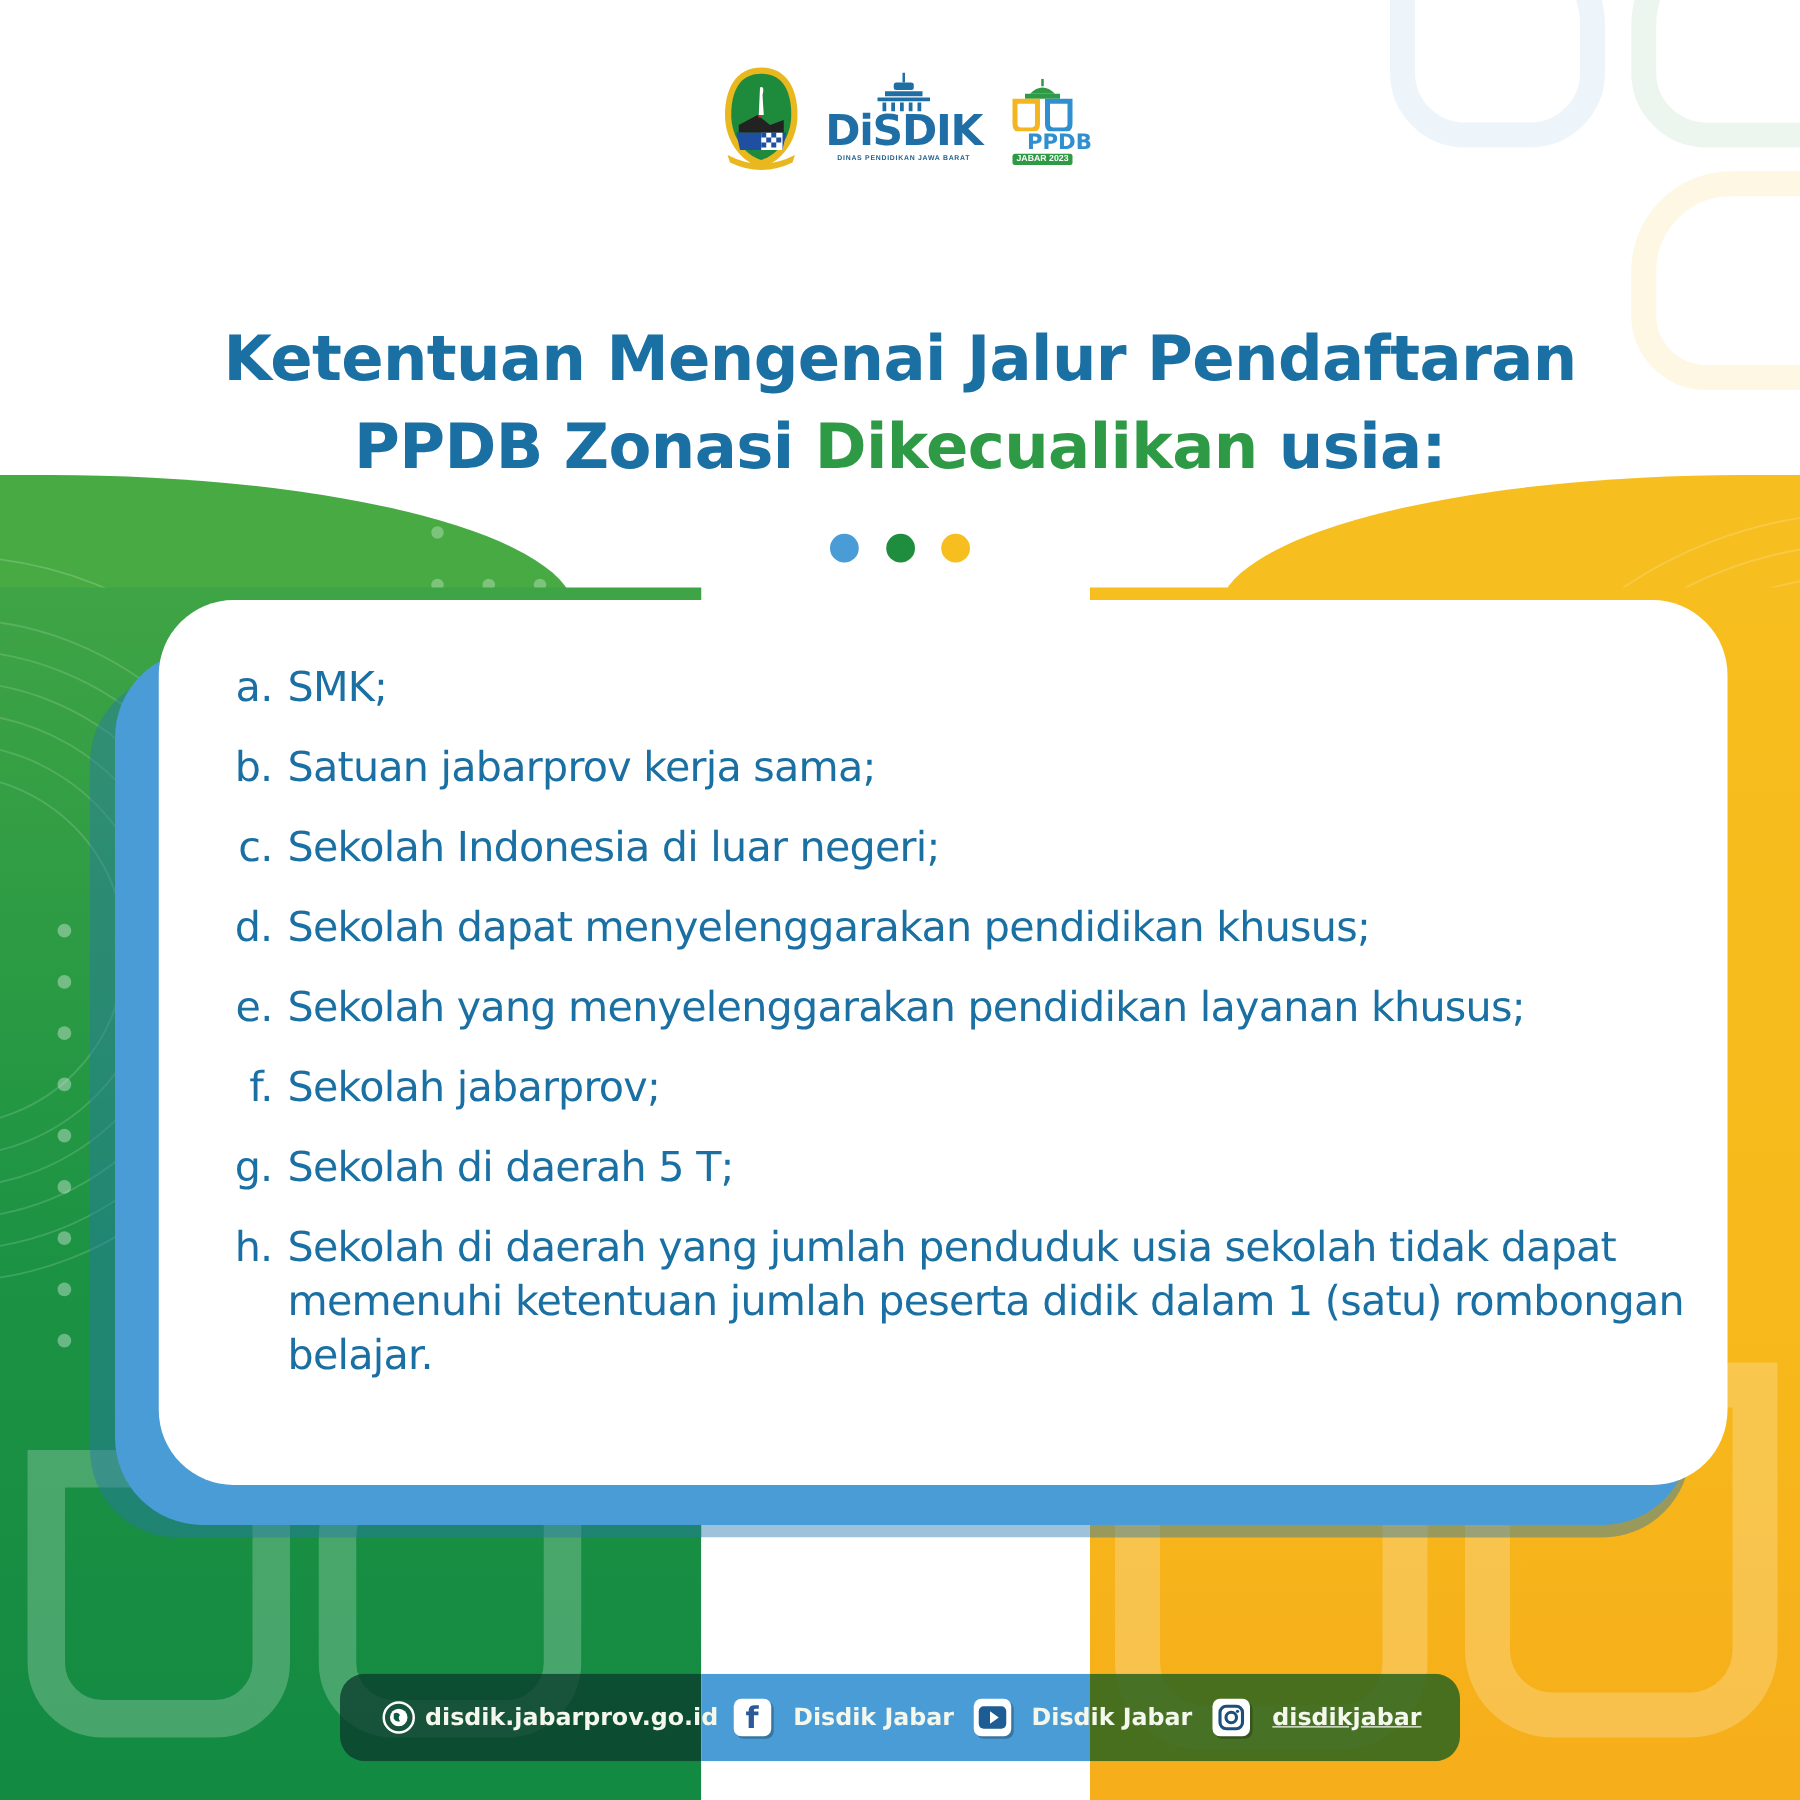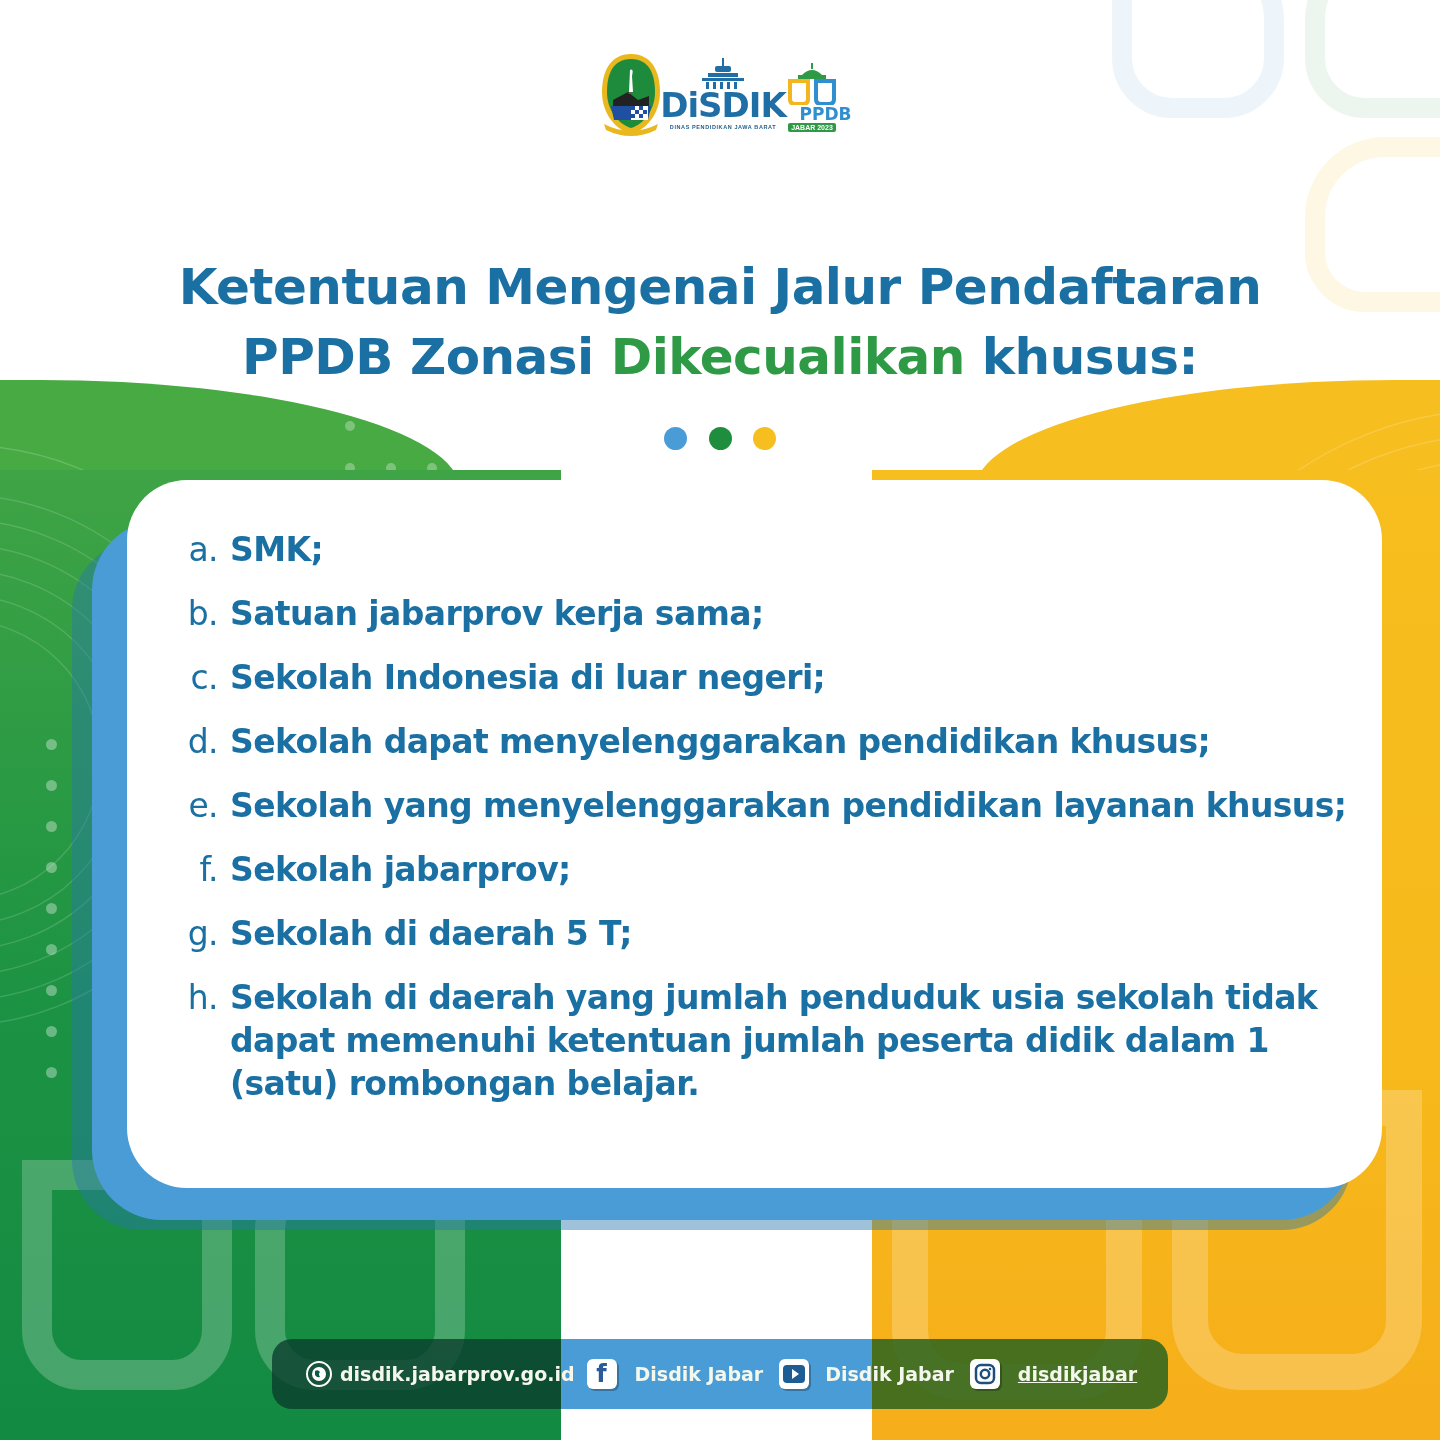--- a/index.html
+++ b/index.html
@@ -43,21 +43,21 @@
 
   .dot-col { position: absolute; width: 10px; }
   .dot-col span {
     display: block; width: 11px; height: 11px; border-radius: 50%;
     background: rgba(255,255,255,0.35); margin-bottom: 30px;
   }
 
   
   .logos {
     left: 0; top: 48px; width: 1440px; height: 90px;
-    display: flex; justify-content: center; align-items: center; gap: 0;
+    display: flex; justify-content: center; align-items: center; gap: 22px;
   }
   .logo-jabar {
     width: 66px; height: 86px; position: relative;
   }
   .logo-disdik {
     width: 118px; height: 86px; position: relative;
     display: flex; flex-direction: column; align-items: center; justify-content: flex-end;
   }
   .disdik-word {
     font-family: "DejaVu Sans", sans-serif; font-weight: bold;
@@ -109,21 +109,21 @@
   }
 
   .list {
     left: 180px; top: 528px; width: 1180px;
     list-style: none;
     font-family: "DejaVu Sans", sans-serif; font-size: 33px; color: #1A6FA3;
     letter-spacing: -0.6px;
   }
   .list li { display: flex; margin-bottom: 21px; line-height: 43px; }
   .list li .mk { width: 50px; flex: 0 0 50px; text-align: right; padding-right: 12px; }
-  .list li .tx { flex: 1; font-weight: bold; }
+  .list li .tx { flex: 1; }
   .list li.multi { margin-bottom: 0; }
 
   
   .footer-white-mid {
     left: 561px; top: 1230px; width: 311px; height: 210px; background: #ffffff;
   }
   .footer-bar {
     left: 272px; top: 1339px; width: 896px; height: 70px;
     border-radius: 20px; overflow: hidden;
     display: flex; align-items: center; padding-left: 34px; gap: 0;
@@ -251,21 +251,21 @@
       <path d="M6 18 h18 v18 q0 5 -5 5 h-8 q-5 0 -5 -5 z" fill="none" stroke="#F3B520" stroke-width="4"></path>
       <path d="M32 18 h18 v18 q0 5 -5 5 h-8 q-5 0 -5 -5 z" fill="none" stroke="#2F8FCF" stroke-width="4"></path>
     </svg>
     <div class="ppdb-word">PPDB</div>
     <div class="ppdb-year">JABAR 2023</div>
   </div>
 </div>
 
 <h1 class="abs title">
   <span>Ketentuan Mengenai Jalur Pendaftaran</span><br>
-  <span>PPDB Zonasi </span><span class="hl">Dikecualikan</span><span> khusus:</span>
+  <span>PPDB Zonasi </span><span class="hl">Dikecualikan</span><span> usia:</span>
 </h1>
 
 <div class="abs dots3">
   <span style="background:#4A9CD6"></span>
   <span style="background:#1E8E3E"></span>
   <span style="background:#F6BE1E"></span>
 </div>
 
 <div class="abs card-shadow"></div>
 <div class="abs card-blue"></div>

